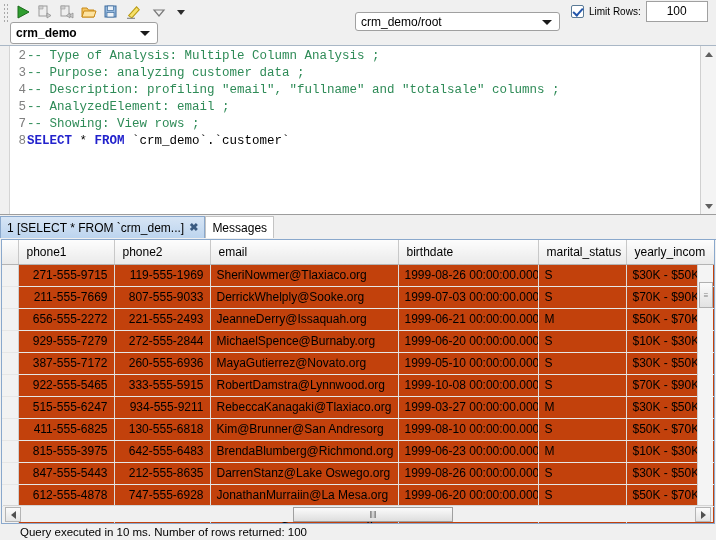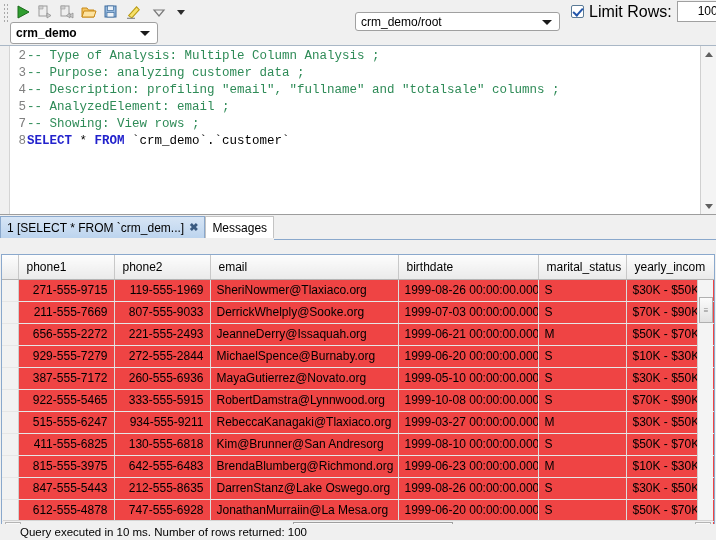--- a/index.html
+++ b/index.html
@@ -56,21 +56,21 @@
   .chk {
     width: 13px; height: 13px; box-sizing: border-box;
     border: 1px solid #5a7a96; background: #ffffff; border-radius: 2px;
     position: relative;
   }
   .chk::after {
     content: ""; position: absolute; left: 3px; top: 0px;
     width: 4px; height: 8px; border: solid #2255aa;
     border-width: 0 2px 2px 0; transform: rotate(42deg);
   }
-  .limit-label { font-size: 16px; white-space: nowrap; }
+  .limit-label { font-size: 10px; white-space: nowrap; }
   .limit-input {
     box-sizing: border-box; width: 62px; height: 21px;
     border: 1px solid #a0a0a0; background: #fff;
     text-align: center; font-size: 12px; line-height: 19px;
     color: #000;
   }
 
   
   .editor-wrap {
     position: absolute; left: 0; top: 45px; width: 716px; height: 170px;
@@ -125,22 +125,22 @@
     border-color: #8aa8cc;
   }
   .tab.inactive { background: #ffffff; border-color: #c3c3c3; }
   .tab-close { color: #3a5a80; font-size: 11px; font-weight: bold; }
   .tabs-filler {
     flex: 1; height: 1px; border-bottom: 1px solid #8aa8cc; align-self: flex-end;
   }
 
   
   .grid-wrap {
-    position: absolute; left: 1px; top: 254px; width: 714px; height: 285px;
-    background: #ef4444; box-sizing: border-box;
+    position: absolute; left: 1px; top: 239px; width: 714px; height: 285px;
+    background: #c2410c; box-sizing: border-box;
     border: 1px solid #8aa8cc;
     overflow: hidden;
   }
   table.grid { border-collapse: collapse; table-layout: fixed; width: 703px; }
   table.grid th {
     height: 24px; box-sizing: border-box;
     background: linear-gradient(to bottom, #fdfdfd, #eaeaea);
     border-right: 1px solid #c8c8c8; border-bottom: 1px solid #b4b4b4;
     font-weight: normal; font-size: 12px; text-align: left;
     padding: 0 0 0 8px; color: #000; overflow: hidden; white-space: nowrap;

